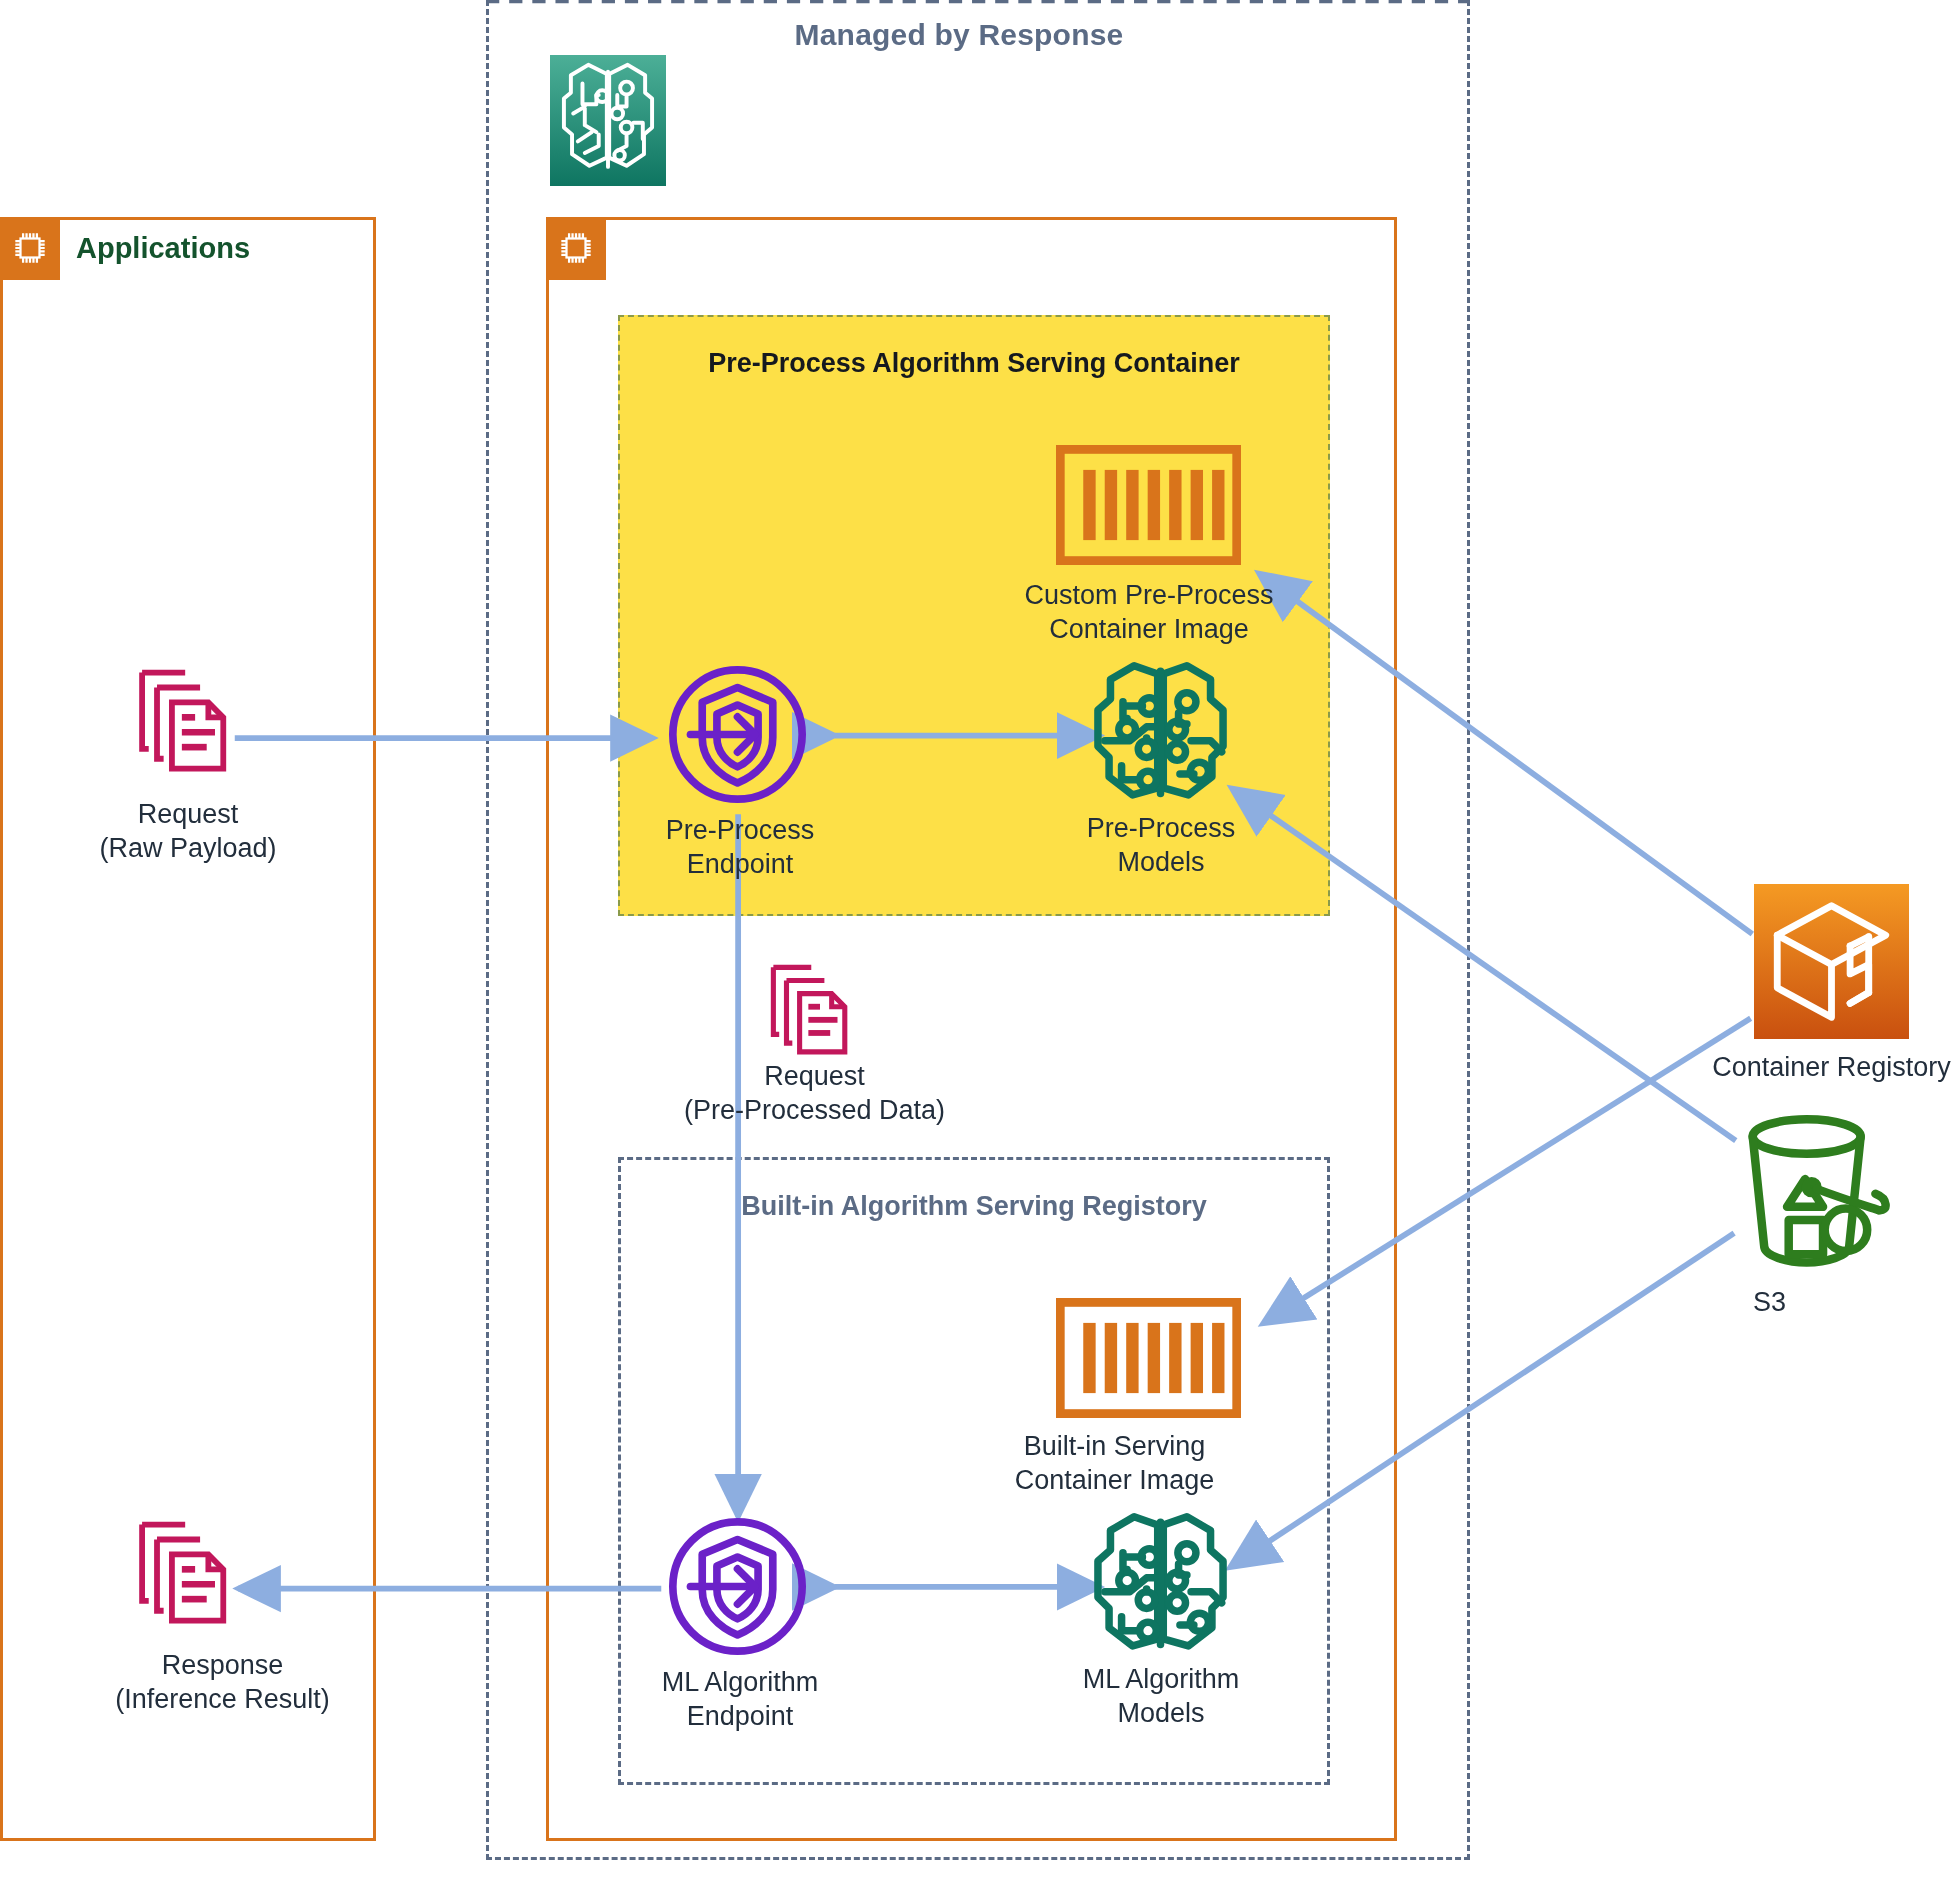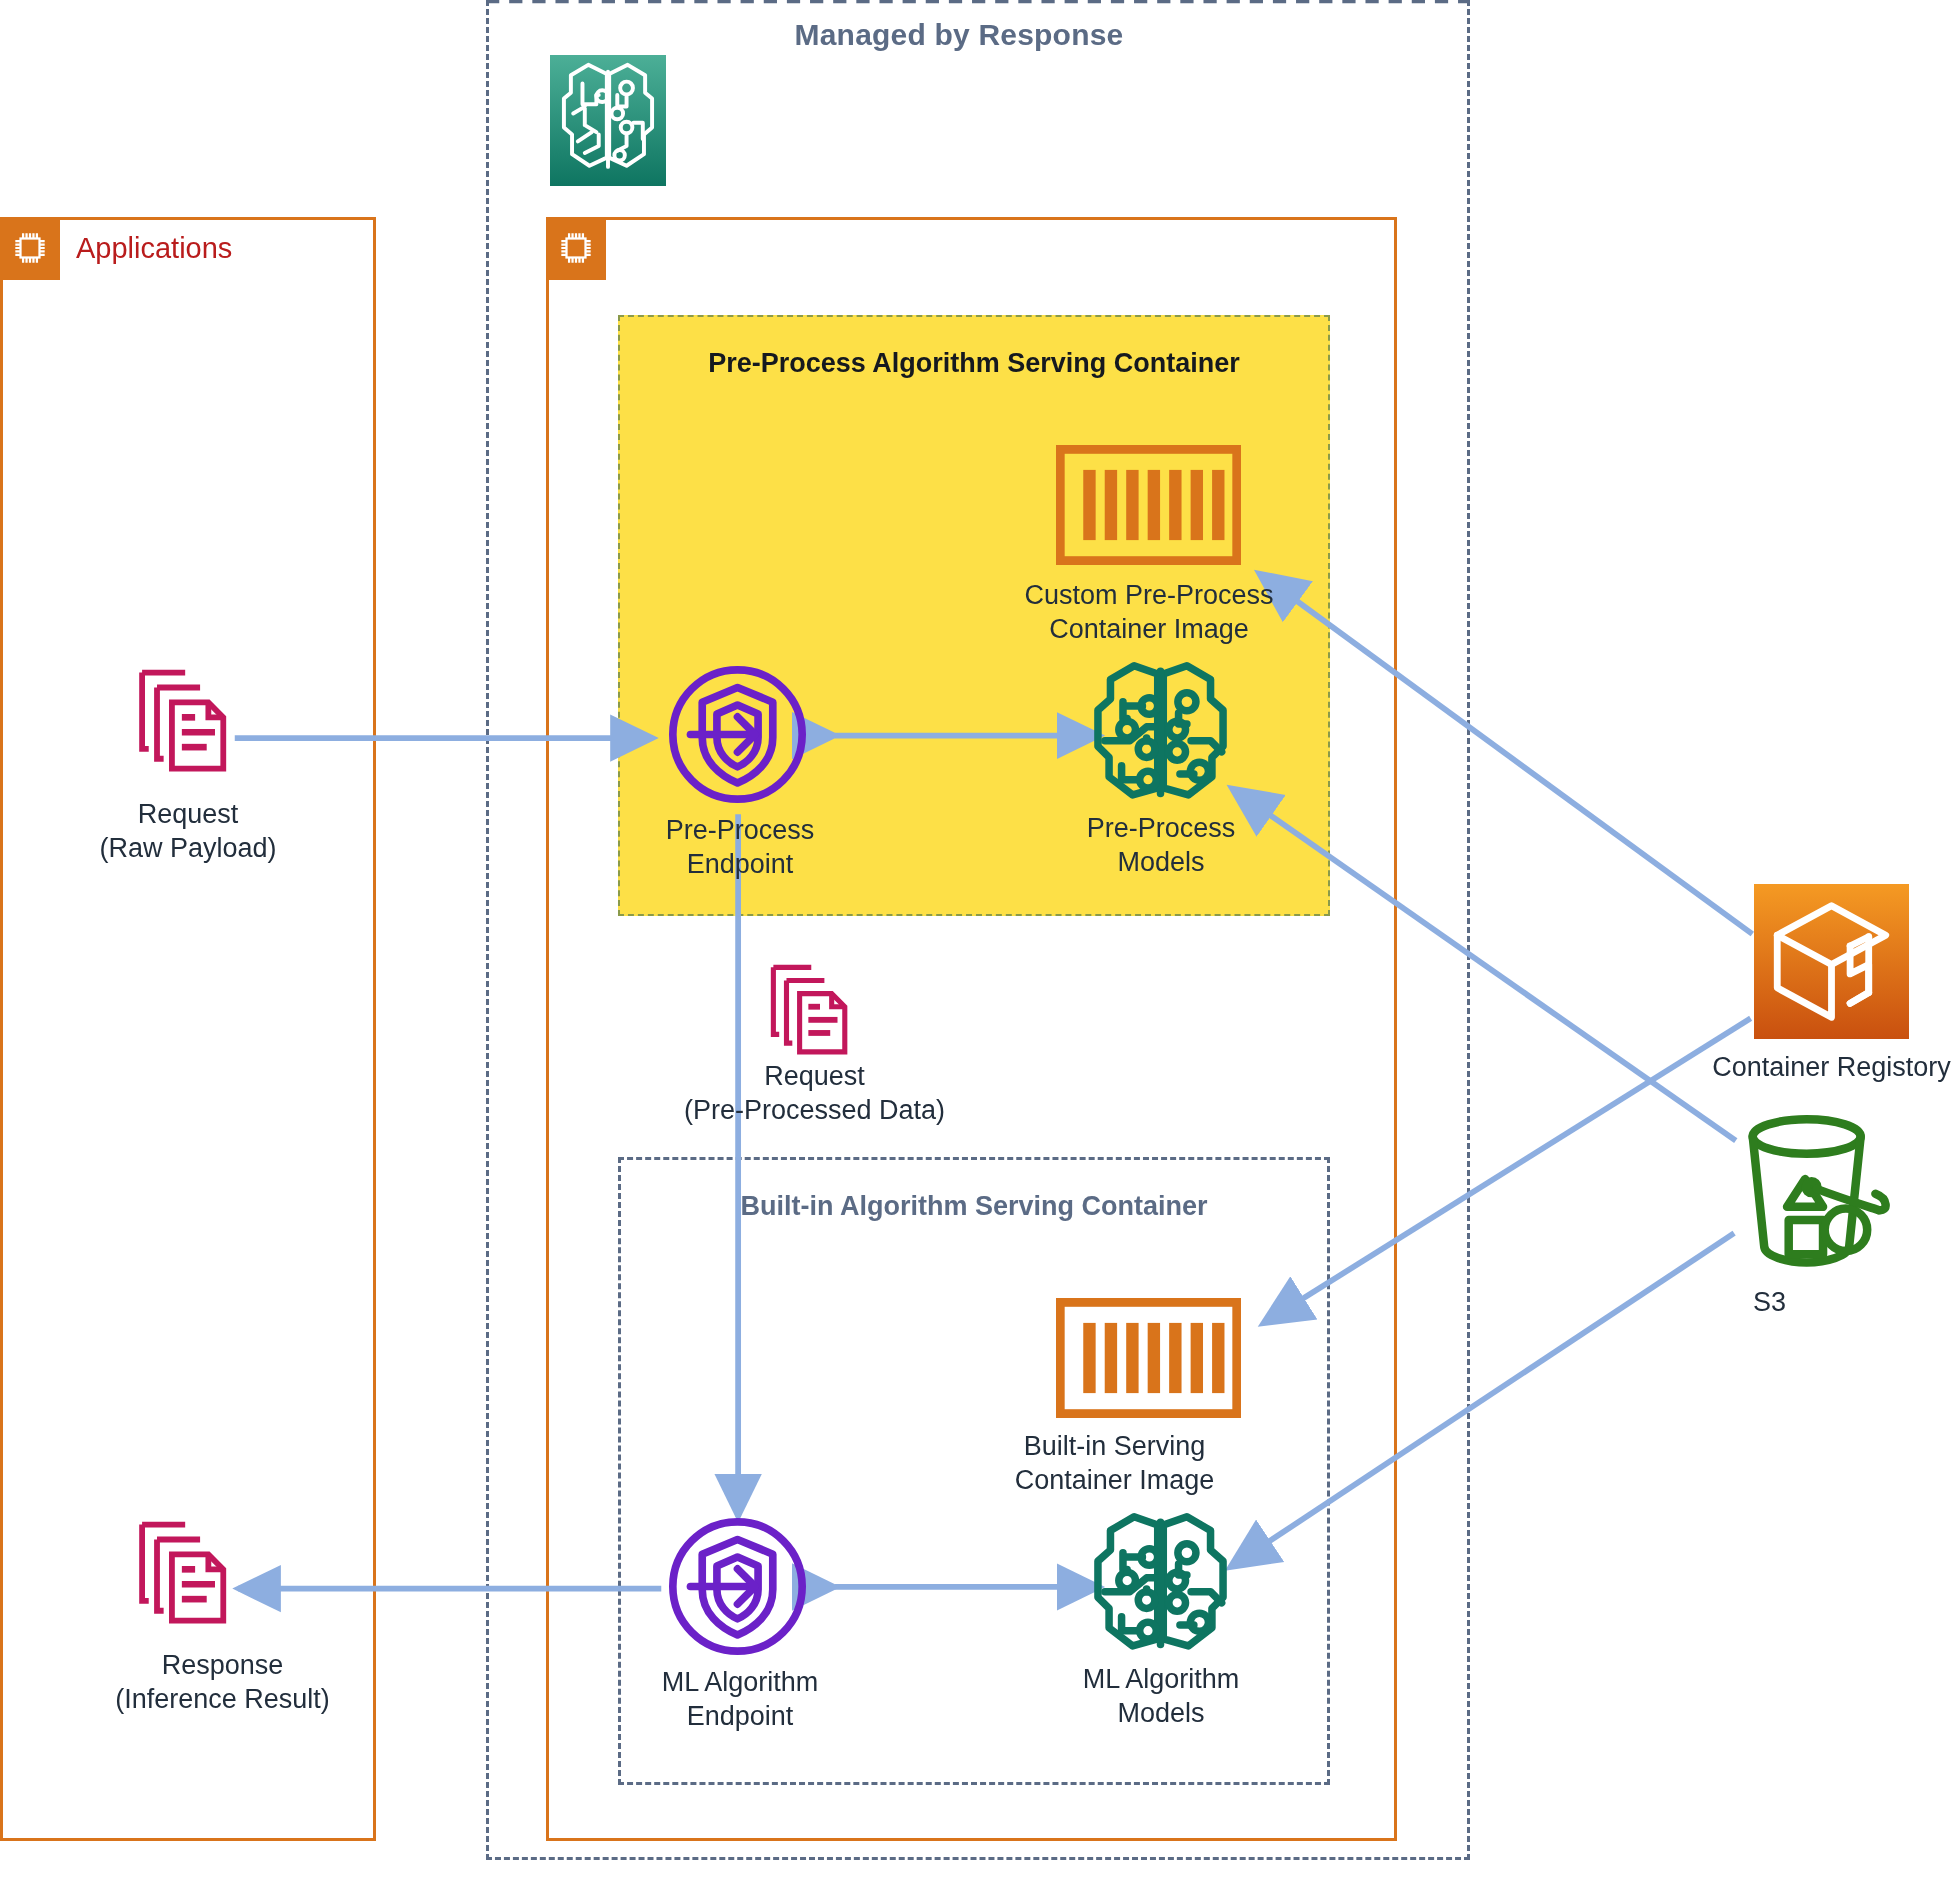--- a/index.html
+++ b/index.html
@@ -29,21 +29,21 @@
     background:transparent;
   }
   .grp.applications{ left:0px; top:217px; width:376px; height:1624px; }
   .grp.pipeline{ left:546px; top:217px; width:851px; height:1624px; }
   .grp-tab{
     position:absolute; left:-3.3px; top:-3.3px; width:60px; height:63px;
     background:#D9741B; display:flex; align-items:center; justify-content:center;
   }
   .grp-label{
     position:absolute; top:-3.3px; height:63px; display:flex; align-items:center;
-    font-size:29px; font-weight:normal; color:#b91c1c; white-space:nowrap;
+    font-size:29px; font-weight:bold; color:#14532d; white-space:nowrap;
   }
   .grp.applications .grp-label{ left:73px; }
   .grp.pipeline .grp-label{ left:73px; }
 
   
   .inner-dashed{
     border:3.3px dashed #5b6b85;
   }
   .preprocess-box{
     left:618px; top:315px; width:712px; height:601px;
@@ -140,21 +140,21 @@
     </div>
   </div>
 
   <div class="abs preprocess-box">
     <div class="inner-title">Pre-Process Algorithm
 Serving Container</div>
   </div>
 
   <div class="abs builtin-box inner-dashed">
     <div class="inner-title">Built-in Algorithm
-Serving Container</div>
+Serving Registory</div>
   </div>
 
   <svg class="overlay" viewBox="0 0 2364 2283" width="1954" height="1887">
     <defs>
       <marker id="ah" markerWidth="9" markerHeight="9" refX="7.4" refY="4.5" orient="auto" markerUnits="strokeWidth">
         <path d="M0,0.4 L8.4,4.5 L0,8.6 Z" fill="#8DAEE0"></path>
       </marker>
       <marker id="ahs" markerWidth="10" markerHeight="10" refX="8" refY="5" orient="auto" markerUnits="strokeWidth">
         <path d="M0,0.6 L9.4,5 L0,9.4 Z" fill="#8DAEE0"></path>
       </marker>

